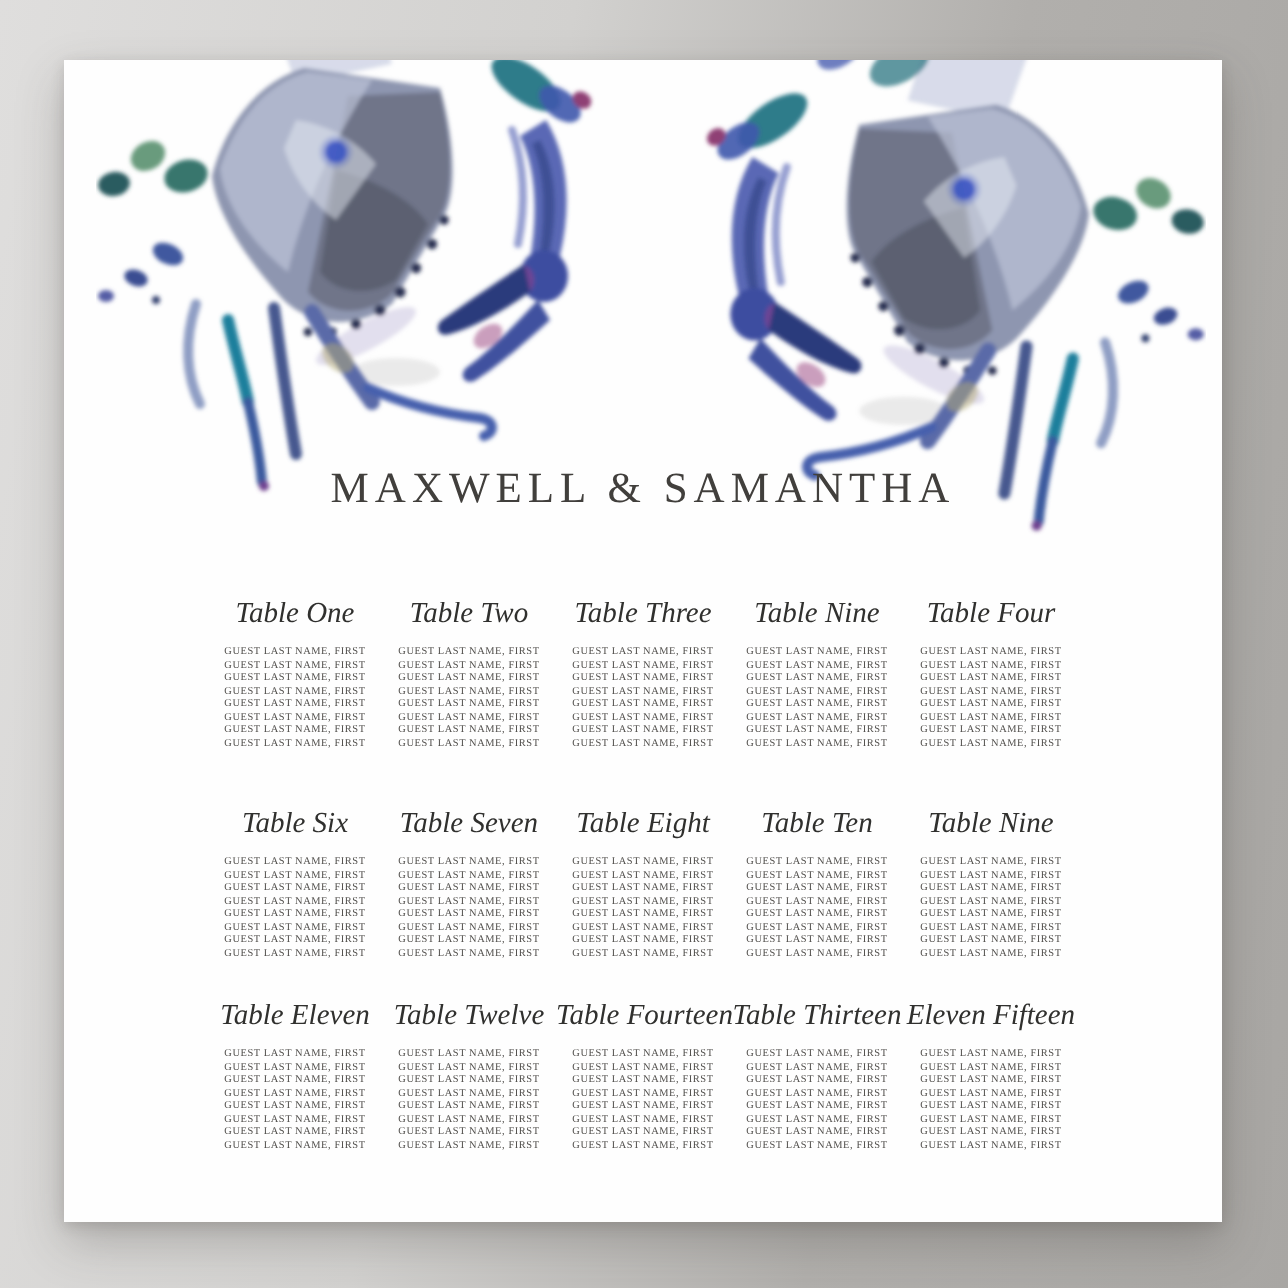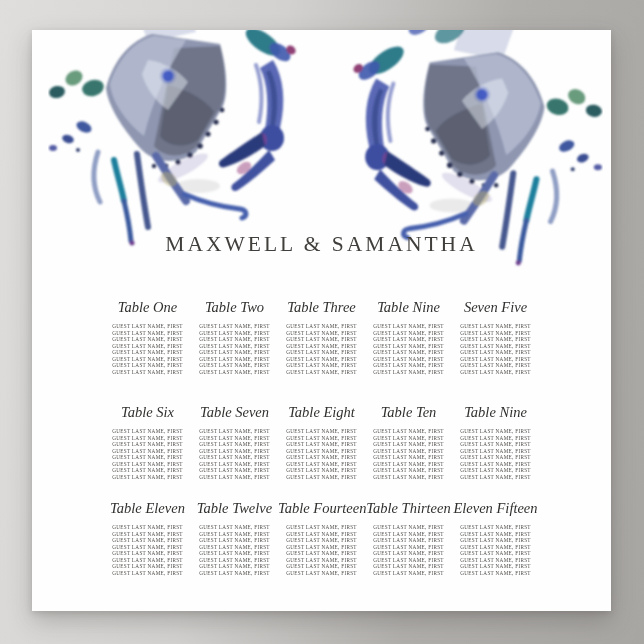--- a/index.html
+++ b/index.html
@@ -171,21 +171,21 @@
             <div class="guest-line">GUEST LAST NAME, FIRST</div>
             <div class="guest-line">GUEST LAST NAME, FIRST</div>
             <div class="guest-line">GUEST LAST NAME, FIRST</div>
             <div class="guest-line">GUEST LAST NAME, FIRST</div>
             <div class="guest-line">GUEST LAST NAME, FIRST</div>
             <div class="guest-line">GUEST LAST NAME, FIRST</div>
             <div class="guest-line">GUEST LAST NAME, FIRST</div>
           </div>
         </div>
         <div class="table-cell">
-          <div class="table-title">Seven Five</div>
+          <div class="table-title">Table Four</div>
           <div class="guest-list">
             <div class="guest-line">GUEST LAST NAME, FIRST</div>
             <div class="guest-line">GUEST LAST NAME, FIRST</div>
             <div class="guest-line">GUEST LAST NAME, FIRST</div>
             <div class="guest-line">GUEST LAST NAME, FIRST</div>
             <div class="guest-line">GUEST LAST NAME, FIRST</div>
             <div class="guest-line">GUEST LAST NAME, FIRST</div>
             <div class="guest-line">GUEST LAST NAME, FIRST</div>
             <div class="guest-line">GUEST LAST NAME, FIRST</div>
           </div>

